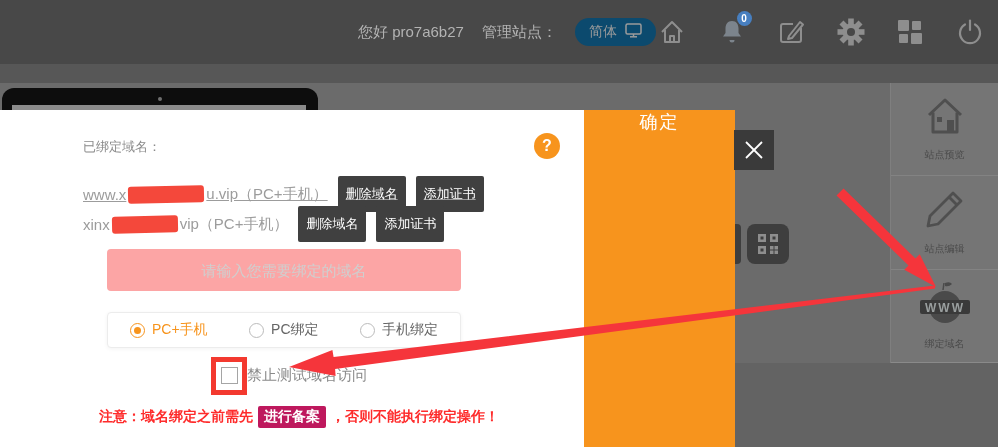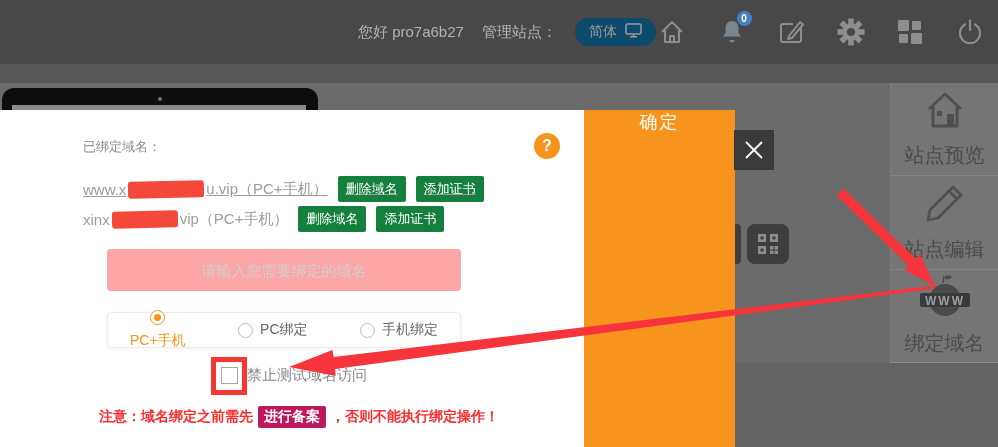--- a/index.html
+++ b/index.html
@@ -20,40 +20,40 @@
   .header-left { position:absolute; left:358px; top:0; height:64px; display:flex; align-items:center; gap:18px; color:#b3b3b3; font-size:15px; }
   .lang-pill { display:flex; align-items:center; gap:8px; background:#0c4a6e; border-radius:15px; padding:5px 14px; color:#9b9b9b; font-size:14px; cursor:pointer; }
   .header-icons { position:absolute; left:656px; top:0; width:330px; height:64px; display:flex; align-items:center; justify-content:space-between; }
   .hicon { position:relative; width:32px; height:34px; display:flex; align-items:center; justify-content:center; cursor:pointer; }
   .badge { position:absolute; top:-4px; right:-4px; min-width:15px; height:15px; border-radius:8px; background:#477fc0; color:#fff; font-size:10px; line-height:15px; text-align:center; font-weight:bold; }
 
   
   .sidebar { position:absolute; left:890px; top:83px; width:108px; height:280px; background:#757575; border-left:1px solid #7f7f7f; display:flex; flex-direction:column; }
   .side-cell { flex:1; display:flex; flex-direction:column; align-items:center; justify-content:center; gap:8px; border-bottom:1px solid #838383; cursor:pointer; }
   .side-cell:last-child { border-bottom:1px solid #8a8a8a; }
-  .side-label { color:#4b4b4b; font-size:20px; }
+  .side-label { color:#4b4b4b; font-size:10px; }
 
   
   .modal { position:absolute; left:0; top:110px; width:584px; height:337px; background:#ffffff; }
   .help-circle { position:absolute; left:534px; top:23px; width:26px; height:26px; border-radius:50%; background:#f7941d; color:#fff; font-size:16px; font-weight:bold; text-align:center; line-height:26px; cursor:pointer; }
   .bound-label { position:absolute; left:83px; top:28px; font-size:13px; color:#8a8a8a; }
   .domain-row { position:absolute; left:83px; display:flex; align-items:center; font-size:15px; color:#9c9c9c; white-space:nowrap; }
   .domain-row.r1 { top:66px;text-decoration:underline; }
   .domain-row.r2 { top:96px; }
   .redacted { display:inline-block; height:17px; background:#f4483b; border-radius:3px; transform:rotate(-1.2deg); margin:0 2px; }
   .redacted.w1 { width:76px; }
   .redacted.w2 { width:66px; }
-  .mini-badge { display:inline-block; background:#15803d; color:#fff; font-size:13px; padding:4px 8px; border-radius:2px; margin-left:10px; cursor:pointer; }
+  .mini-badge { display:inline-block; background:#404040; color:#fff; font-size:13px; padding:9px 8px; border-radius:2px; margin-left:10px; cursor:pointer; }
 
   .domain-input { position:absolute; left:107px; top:139px; width:354px; height:42px; background:#fca5a5; border:none; outline:none; border-radius:4px; text-align:center; font-size:15px; color:#555; font-family:inherit; }
   .domain-input::placeholder { color:#cfcfcf; }
 
   .radio-group { position:absolute; left:107px; top:202px; width:354px; height:36px; background:#fff; border:1px solid #ececec; border-radius:4px; box-shadow:0 1px 4px rgba(0,0,0,0.05); display:flex; align-items:center; justify-content:space-between; padding:0 22px; }
   .radio-item { display:flex; align-items:center; gap:7px; font-size:14px; color:#666; cursor:pointer; }
-  .radio-item.selected { color:#f7941d;flex-direction:column; }
+  .radio-item.selected { color:#f7941d; }
   .radio-circle { width:15px; height:15px; border-radius:50%; border:1px solid #bbb; position:relative; background:#fff; }
   .radio-item.selected .radio-circle { border-color:#f7941d; }
   .radio-item.selected .radio-circle::after { content:""; position:absolute; left:3px; top:3px; width:7px; height:7px; border-radius:50%; background:#f7941d; }
 
   .checkbox-row { position:absolute; left:221px; top:256px; display:flex; align-items:center; gap:9px; }
   .checkbox-box { width:17px; height:17px; border:1px solid #a5a5a5; background:#fff; cursor:pointer; }
   .checkbox-label { font-size:15px; color:#8a8a8a; }
   .red-highlight { position:absolute; left:211px; top:247px; width:36px; height:38px; border:5px solid #f3392f; }
 
   .note-row { position:absolute; left:99px; top:296px; font-size:14px; font-weight:bold; color:#fe2c2c; white-space:nowrap; }

